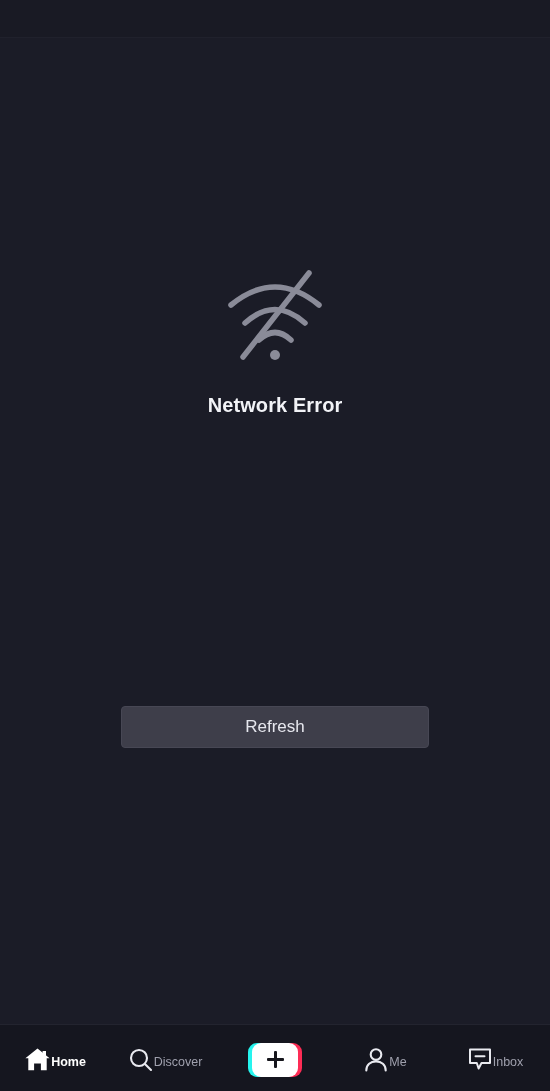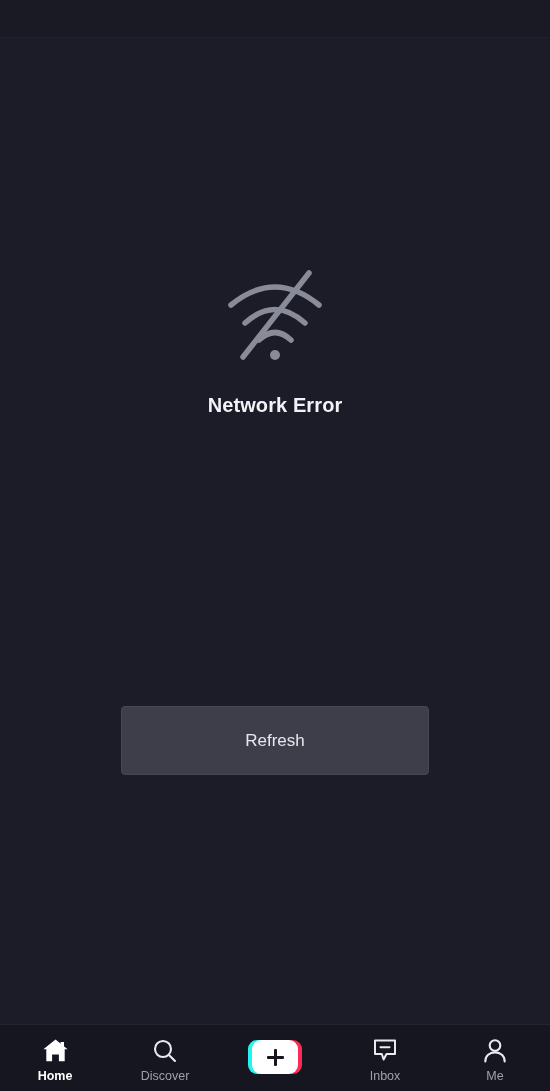--- a/index.html
+++ b/index.html
@@ -71,21 +71,21 @@
     line-height: 1;
     text-align: center;
     padding: 0 20px;
   }
 
   .refresh-button {
     position: absolute;
     left: 121px;
     top: 668px;
     width: 308px;
-    height: 69px;
+    height: 42px;
     background: #3e3e4a;
     border: 1px solid #474754;
     border-radius: 4px;
     box-sizing: border-box;
     display: flex;
     align-items: center;
     justify-content: center;
     cursor: pointer;
     color: #e6e7ee;
     font-size: 17px;
@@ -99,21 +99,20 @@
     height: 66px;
     background: #15161f;
     border-top: 1px solid #23242f;
     display: flex;
     align-items: stretch;
   }
 
   .nav-item {
     flex: 1 1 0;
     display: flex;
-    flex-direction: column;
     align-items: center;
     justify-content: center;
     cursor: pointer;
     user-select: none;
     padding-top: 3px;
   }
 
   .nav-icon-wrap {
     height: 28px;
     display: flex;
@@ -235,32 +234,32 @@
             <span class="create-plus-h"></span>
             <span class="create-plus-v"></span>
           </span>
         </span>
       </span>
       <span class="nav-label"></span>
     </div>
 
     <div class="nav-item">
       <span class="nav-icon-wrap">
+        <svg width="26" height="26" viewBox="0 0 26 26" fill="none" stroke="#e9eaf0" stroke-width="2.1" stroke-linecap="round" xmlns="http://www.w3.org/2000/svg">
+          <circle cx="13" cy="7.6" r="5.3"></circle>
+          <path d="M3.3 23.4 C3.3 17.6 7.6 14.4 13 14.4 C18.4 14.4 22.7 17.6 22.7 23.4"></path>
+        </svg>
+      </span>
+      <span class="nav-label">Me</span>
+    </div>
+
+    <div class="nav-item">
+      <span class="nav-icon-wrap">
         <svg width="26" height="25" viewBox="0 0 26 25" fill="none" stroke="#e9eaf0" stroke-width="2" stroke-linecap="round" stroke-linejoin="round" xmlns="http://www.w3.org/2000/svg">
           <path d="M3 2.5 L23 2.5 L23 16 L14.5 16 L11.6 21.5 L9.8 16 L3 16 Z"></path>
           <line x1="8.5" y1="9.3" x2="17.5" y2="9.3"></line>
         </svg>
       </span>
       <span class="nav-label">Inbox</span>
     </div>
 
-    <div class="nav-item">
-      <span class="nav-icon-wrap">
-        <svg width="26" height="26" viewBox="0 0 26 26" fill="none" stroke="#e9eaf0" stroke-width="2.1" stroke-linecap="round" xmlns="http://www.w3.org/2000/svg">
-          <circle cx="13" cy="7.6" r="5.3"></circle>
-          <path d="M3.3 23.4 C3.3 17.6 7.6 14.4 13 14.4 C18.4 14.4 22.7 17.6 22.7 23.4"></path>
-        </svg>
-      </span>
-      <span class="nav-label">Me</span>
-    </div>
-
   </div>
 </div>
 
 </body></html>

